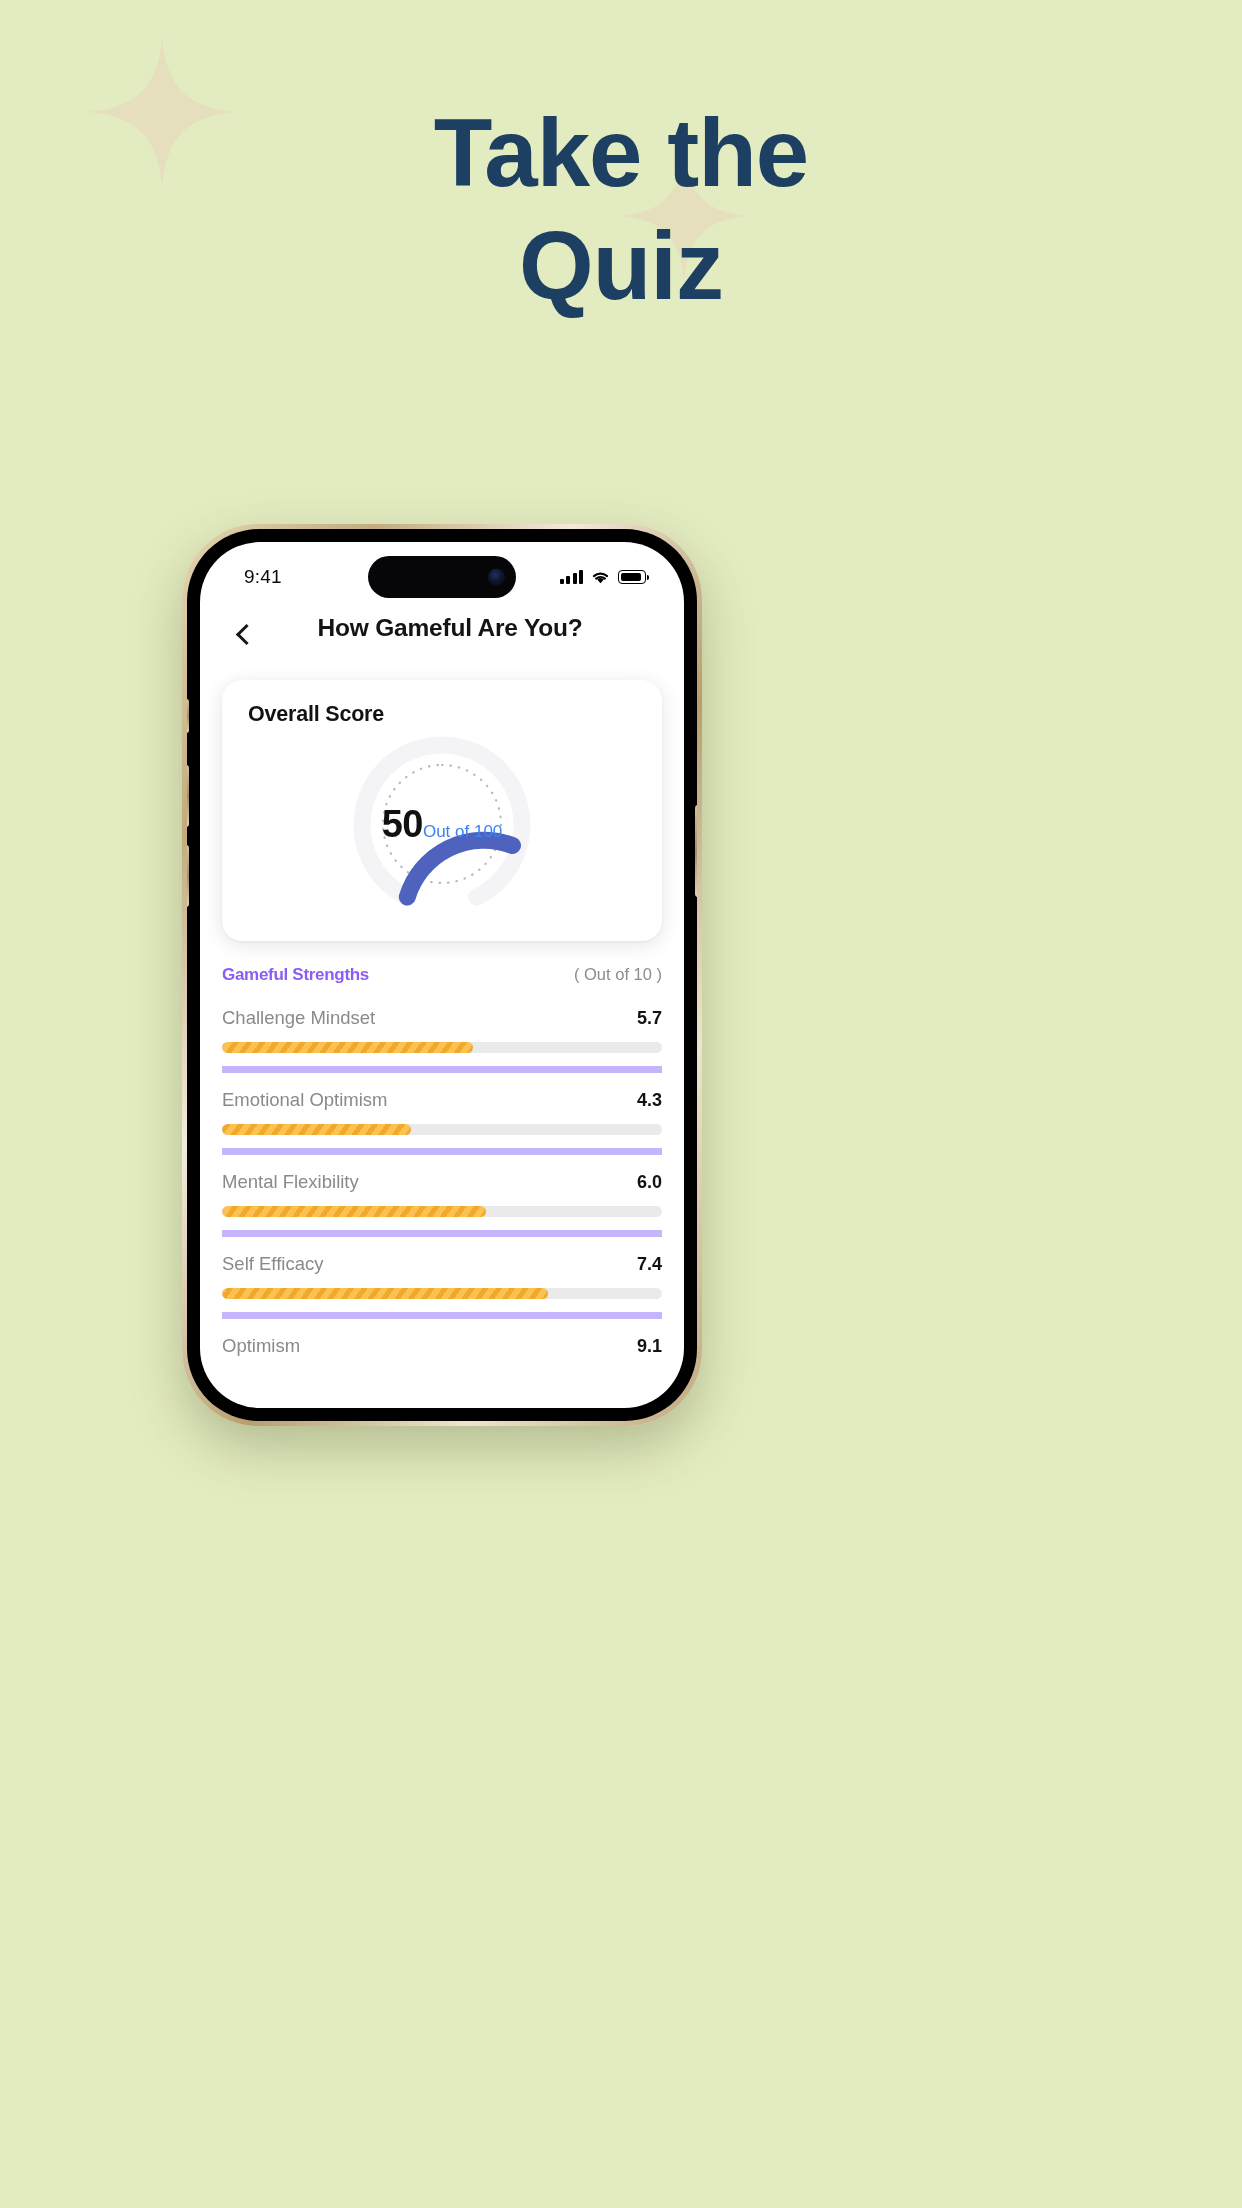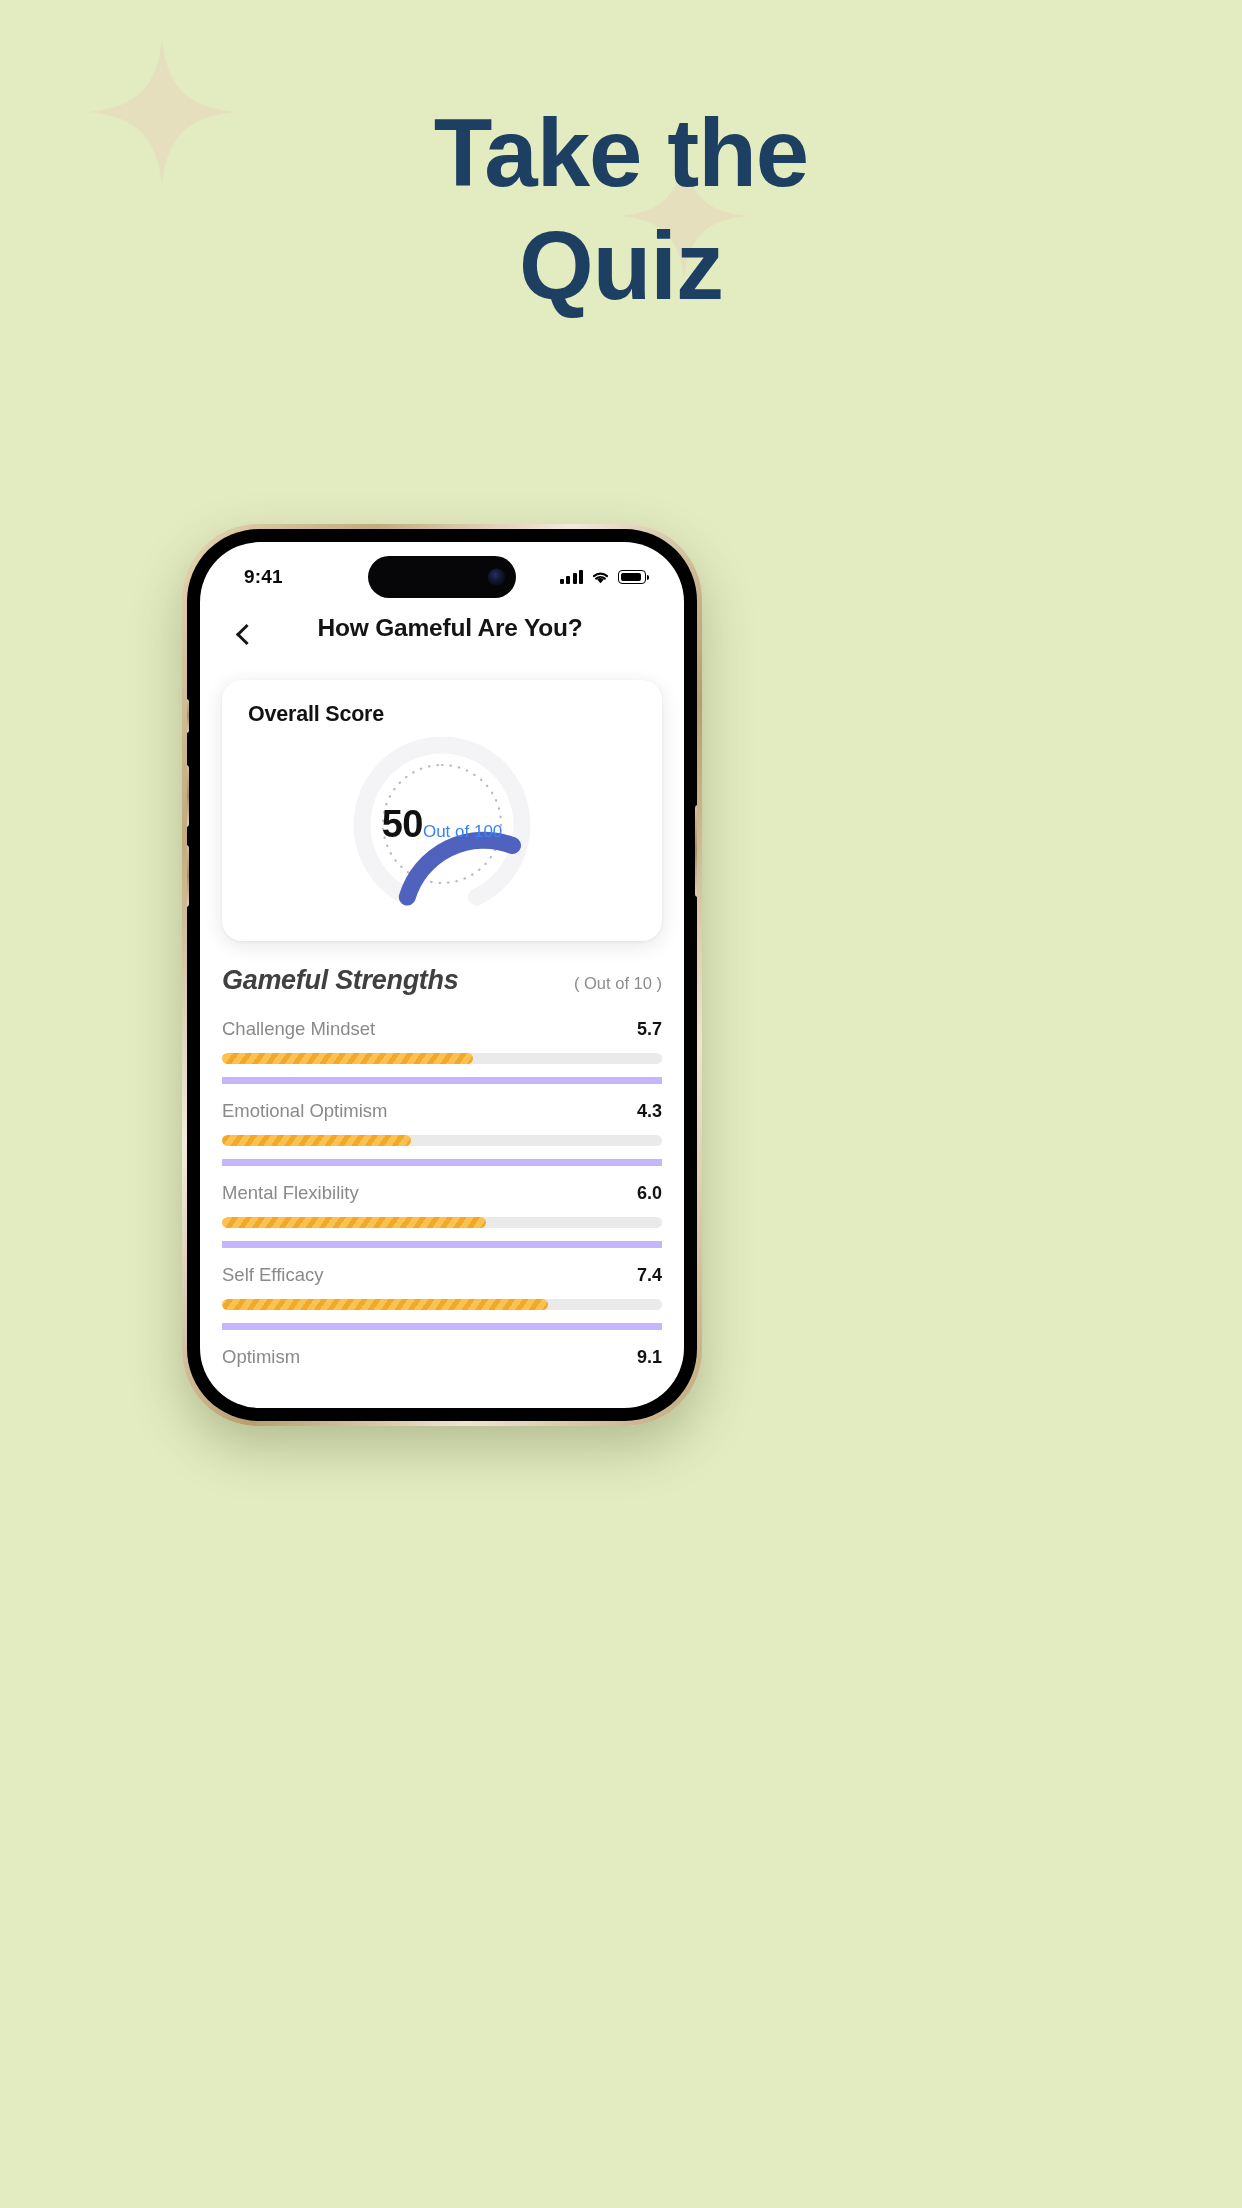--- a/index.html
+++ b/index.html
@@ -97,21 +97,21 @@
     position: relative;
     height: 58px;
     display: flex;
     align-items: center;
     justify-content: space-between;
     padding: 12px 38px 0 44px;
     z-index: 4;
   }
   .status-time {
     font-size: 19px;
-    font-weight: bold;
+    font-weight: normal;
     color: #0b0b0b;
     letter-spacing: .2px;
   }
   .status-icons {
     display: flex;
     align-items: center;
     gap: 8px;
   }
   .signal { display: flex; align-items: flex-end; gap: 2.5px; height: 14px; }
   .signal i { width: 4px; background: #000; border-radius: 1px; display: block; }
@@ -242,25 +242,24 @@
   .strengths {
     padding: 24px 22px 0 22px;
   }
   .strengths-head {
     display: flex;
     align-items: baseline;
     justify-content: space-between;
     padding-bottom: 6px;
   }
   .strengths-title {
-    font-size: 27px;
-    font-weight: bold;
-    color: #404040;
+    font-size: 17px;
+    font-weight: bold;
+    color: #8b5cf6;
     letter-spacing: -.3px;
-    font-style: italic;
   }
   .strengths-scale {
     font-size: 16.5px;
     color: #8c8c8c;
   }
 
   .strength-row {
     padding: 16px 0 13px 0;
     border-bottom: 7px solid #c4b5fd;
   }

